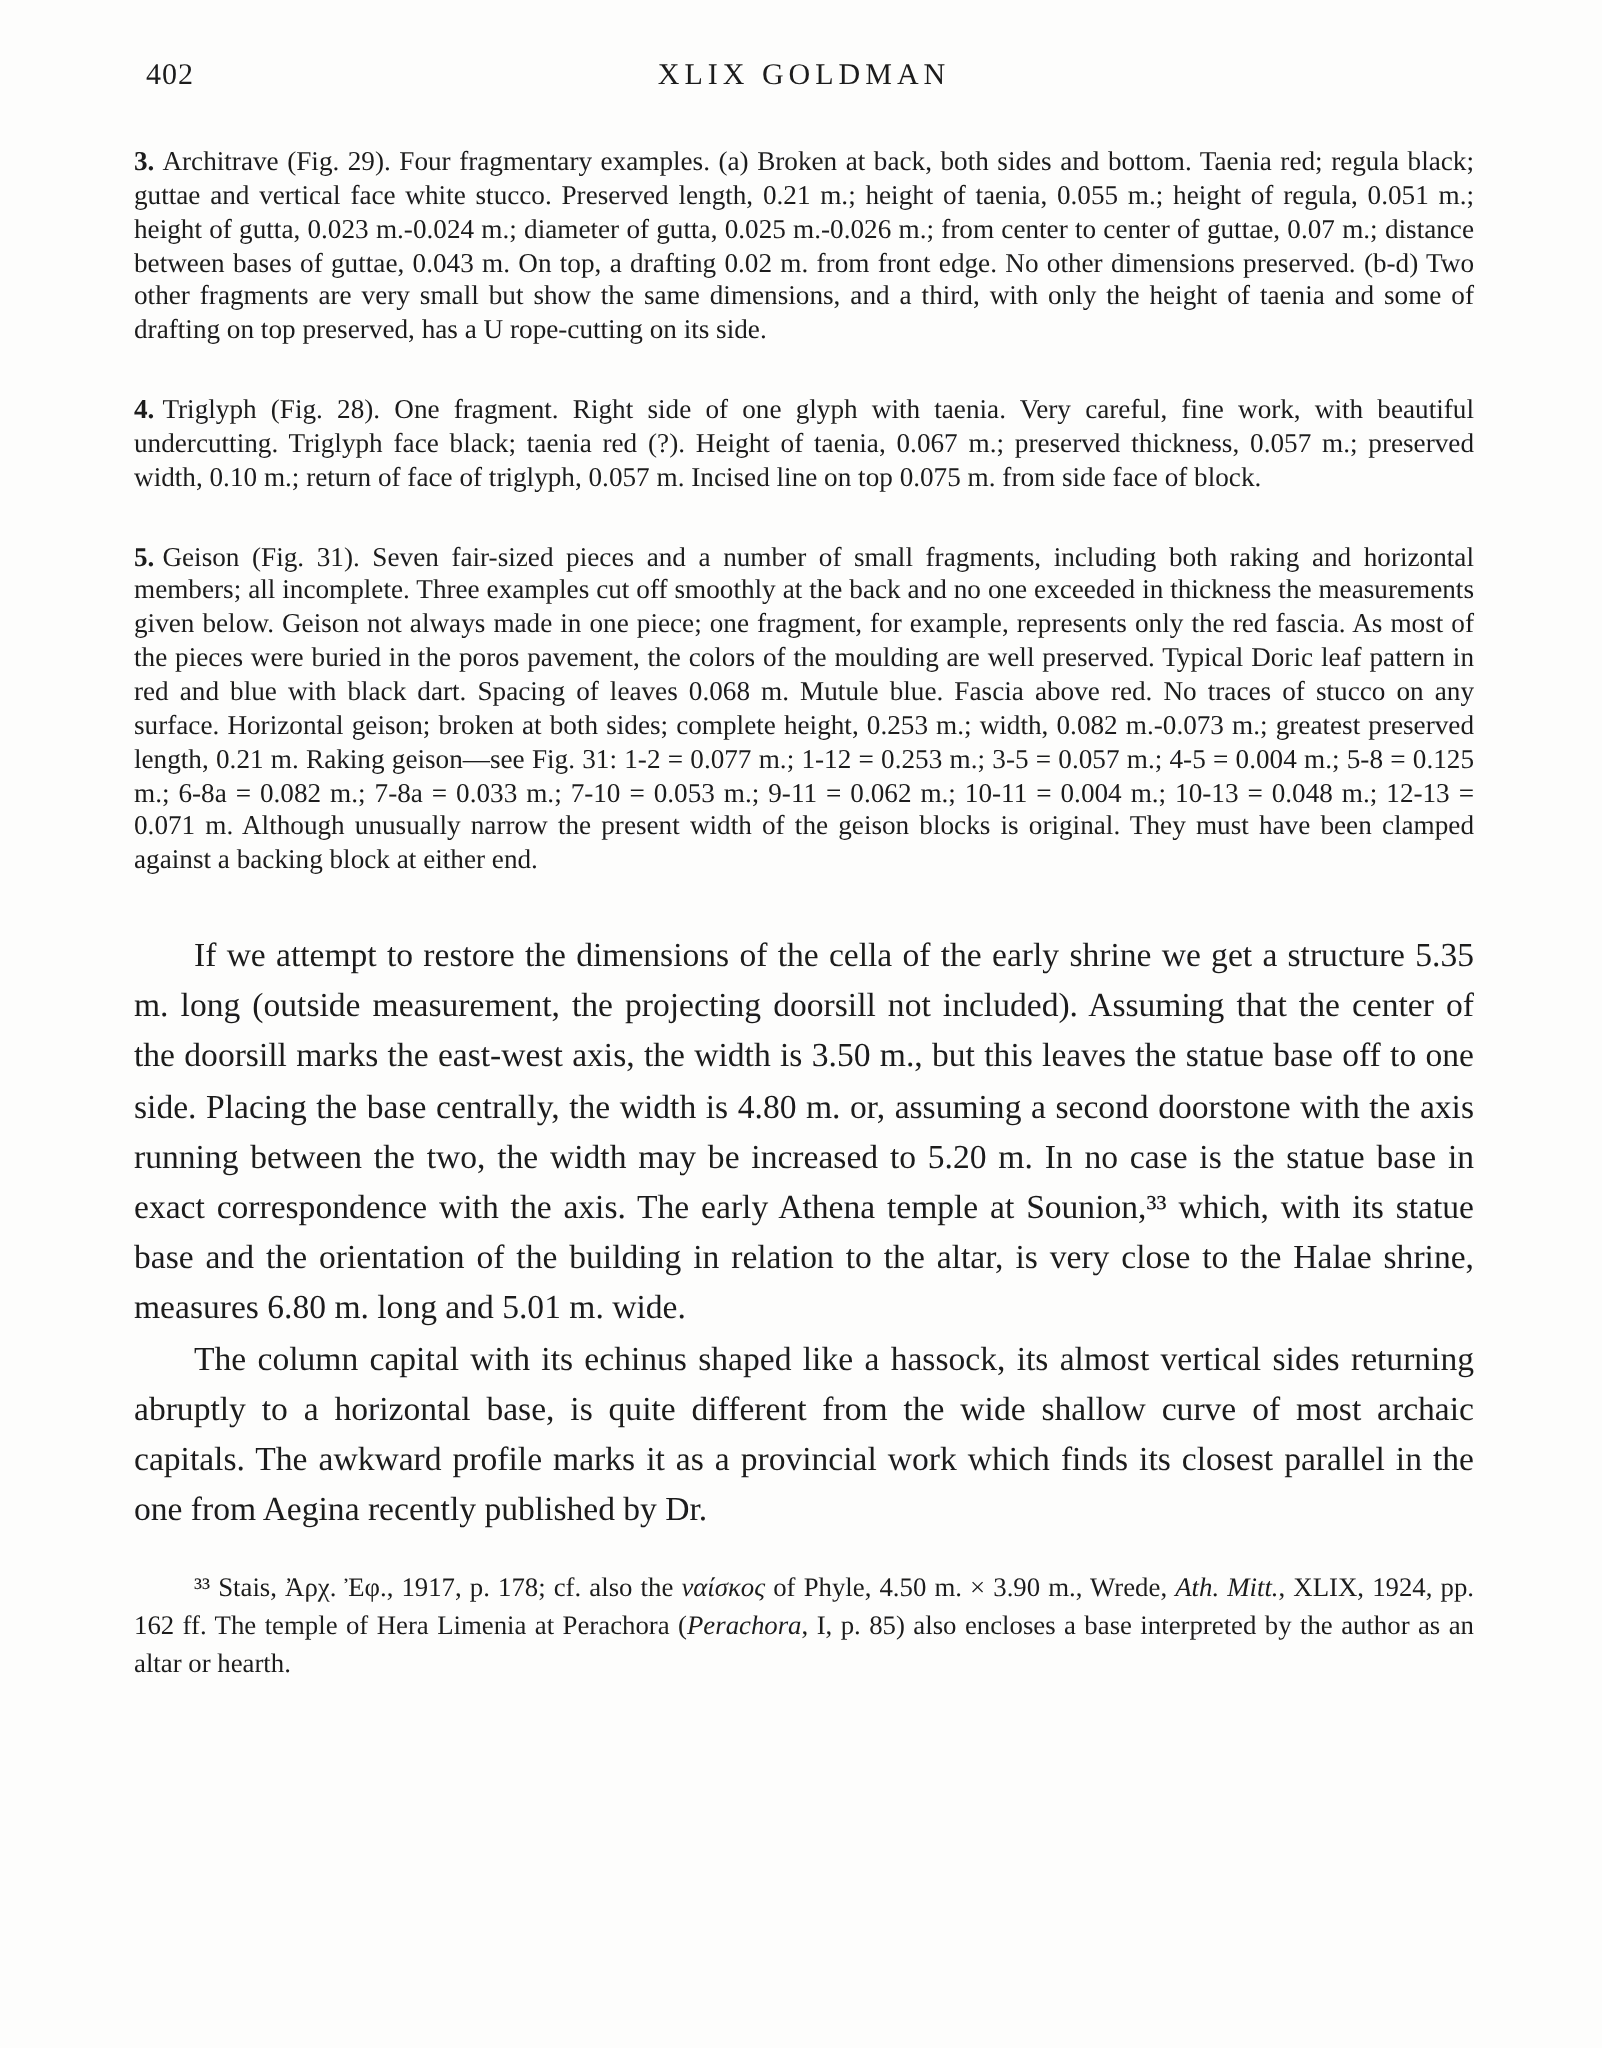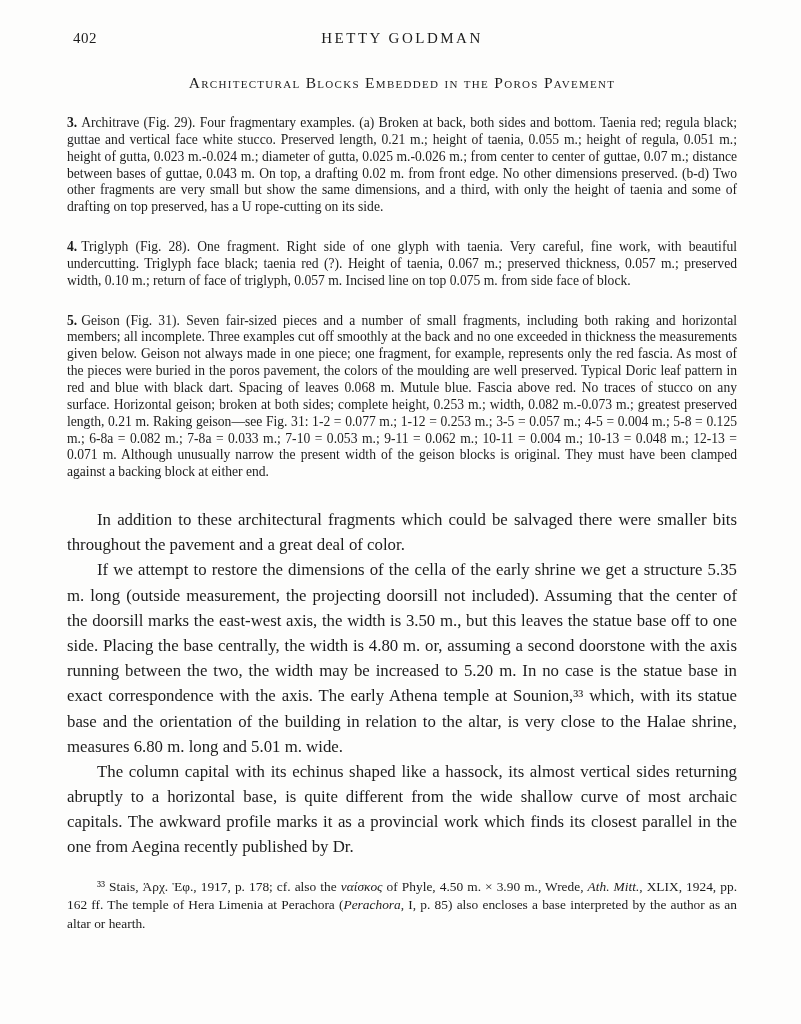--- a/index.html
+++ b/index.html
@@ -71,32 +71,30 @@
     margin-top: 29px;
   }
 </style>
 </head>
 <body>
 
 <div class="page">
 
   <div class="running-header">
     <span class="page-number">402</span>
-    <span class="running-head">HETTY GOLDMAN</span>
+    <span class="running-head">XLIX GOLDMAN</span>
   </div>
 
-  <h2 class="section-title">Architectural Blocks Embedded in the Poros Pavement</h2>
 
   <p class="entry"><b class="entry-num">3.</b><span>Architrave (Fig. 29). Four fragmentary examples. (a) Broken at back, both sides and bottom. Taenia red; regula black; guttae and vertical face white stucco. Preserved length, 0.21 m.; height of taenia, 0.055 m.; height of regula, 0.051 m.; height of gutta, 0.023 m.-0.024 m.; diameter of gutta, 0.025 m.-0.026 m.; from center to center of guttae, 0.07 m.; distance between bases of guttae, 0.043 m. On top, a drafting 0.02 m. from front edge. No other dimensions preserved. (b-d) Two other fragments are very small but show the same dimensions, and a third, with only the height of taenia and some of drafting on top preserved, has a U rope-cutting on its side.</span></p>
 
   <p class="entry"><b class="entry-num">4.</b><span>Triglyph (Fig. 28). One fragment. Right side of one glyph with taenia. Very careful, fine work, with beautiful undercutting. Triglyph face black; taenia red (?). Height of taenia, 0.067 m.; preserved thickness, 0.057 m.; preserved width, 0.10 m.; return of face of triglyph, 0.057 m. Incised line on top 0.075 m. from side face of block.</span></p>
 
   <p class="entry"><b class="entry-num">5.</b><span>Geison (Fig. 31). Seven fair-sized pieces and a number of small fragments, including both raking and horizontal members; all incomplete. Three examples cut off smoothly at the back and no one exceeded in thickness the measurements given below. Geison not always made in one piece; one fragment, for example, represents only the red fascia. As most of the pieces were buried in the poros pavement, the colors of the moulding are well preserved. Typical Doric leaf pattern in red and blue with black dart. Spacing of leaves 0.068 m. Mutule blue. Fascia above red. No traces of stucco on any surface. Horizontal geison; broken at both sides; complete height, 0.253 m.; width, 0.082 m.-0.073 m.; greatest preserved length, 0.21 m. Raking geison—see Fig. 31: 1-2 = 0.077 m.; 1-12 = 0.253 m.; 3-5 = 0.057 m.; 4-5 = 0.004 m.; 5-8 = 0.125 m.; 6-8a = 0.082 m.; 7-8a = 0.033 m.; 7-10 = 0.053 m.; 9-11 = 0.062 m.; 10-11 = 0.004 m.; 10-13 = 0.048 m.; 12-13 = 0.071 m. Although unusually narrow the present width of the geison blocks is original. They must have been clamped against a backing block at either end.</span></p>
 
   <div class="body-section">
-    <p class="body-para">In addition to these architectural fragments which could be salvaged there were smaller bits throughout the pavement and a great deal of color.</p>
     <p class="body-para">If we attempt to restore the dimensions of the cella of the early shrine we get a structure 5.35 m. long (outside measurement, the projecting doorsill not included). Assuming that the center of the doorsill marks the east-west axis, the width is 3.50 m., but this leaves the statue base off to one side. Placing the base centrally, the width is 4.80 m. or, assuming a second doorstone with the axis running between the two, the width may be increased to 5.20 m. In no case is the statue base in exact correspondence with the axis. The early Athena temple at Sounion,³³ which, with its statue base and the orientation of the building in relation to the altar, is very close to the Halae shrine, measures 6.80 m. long and 5.01 m. wide.</p>
     <p class="body-para">The column capital with its echinus shaped like a hassock, its almost vertical sides returning abruptly to a horizontal base, is quite different from the wide shallow curve of most archaic capitals. The awkward profile marks it as a provincial work which finds its closest parallel in the one from Aegina recently published by Dr.</p>
   </div>
 
   <p class="footnote"><span>³³ Stais, Ἀρχ. Ἐφ., 1917, p. 178; cf. also the </span><span class="italic">ναίσκος</span><span> of Phyle, 4.50 m. × 3.90 m., Wrede, </span><span class="italic">Ath. Mitt.</span><span>, XLIX, 1924, pp. 162 ff. The temple of Hera Limenia at Perachora (</span><span class="italic">Perachora</span><span>, I, p. 85) also encloses a base interpreted by the author as an altar or hearth.</span></p>
 
 </div>
 
 </body></html>

